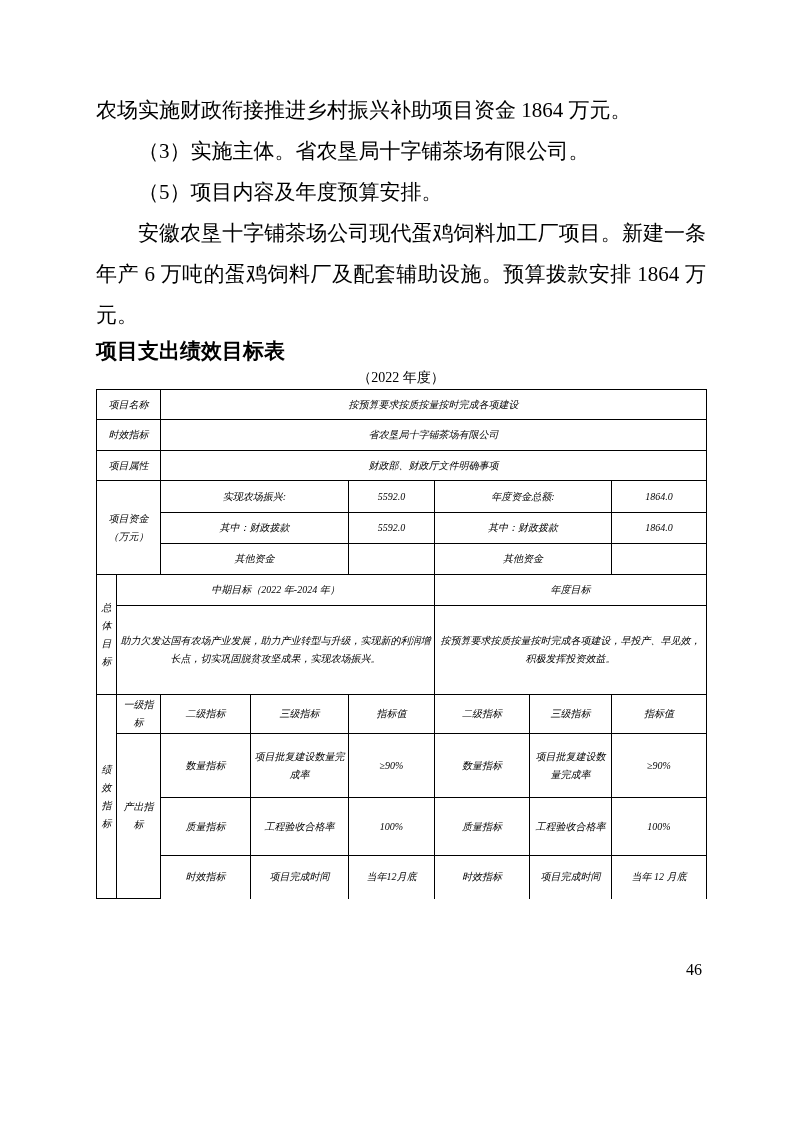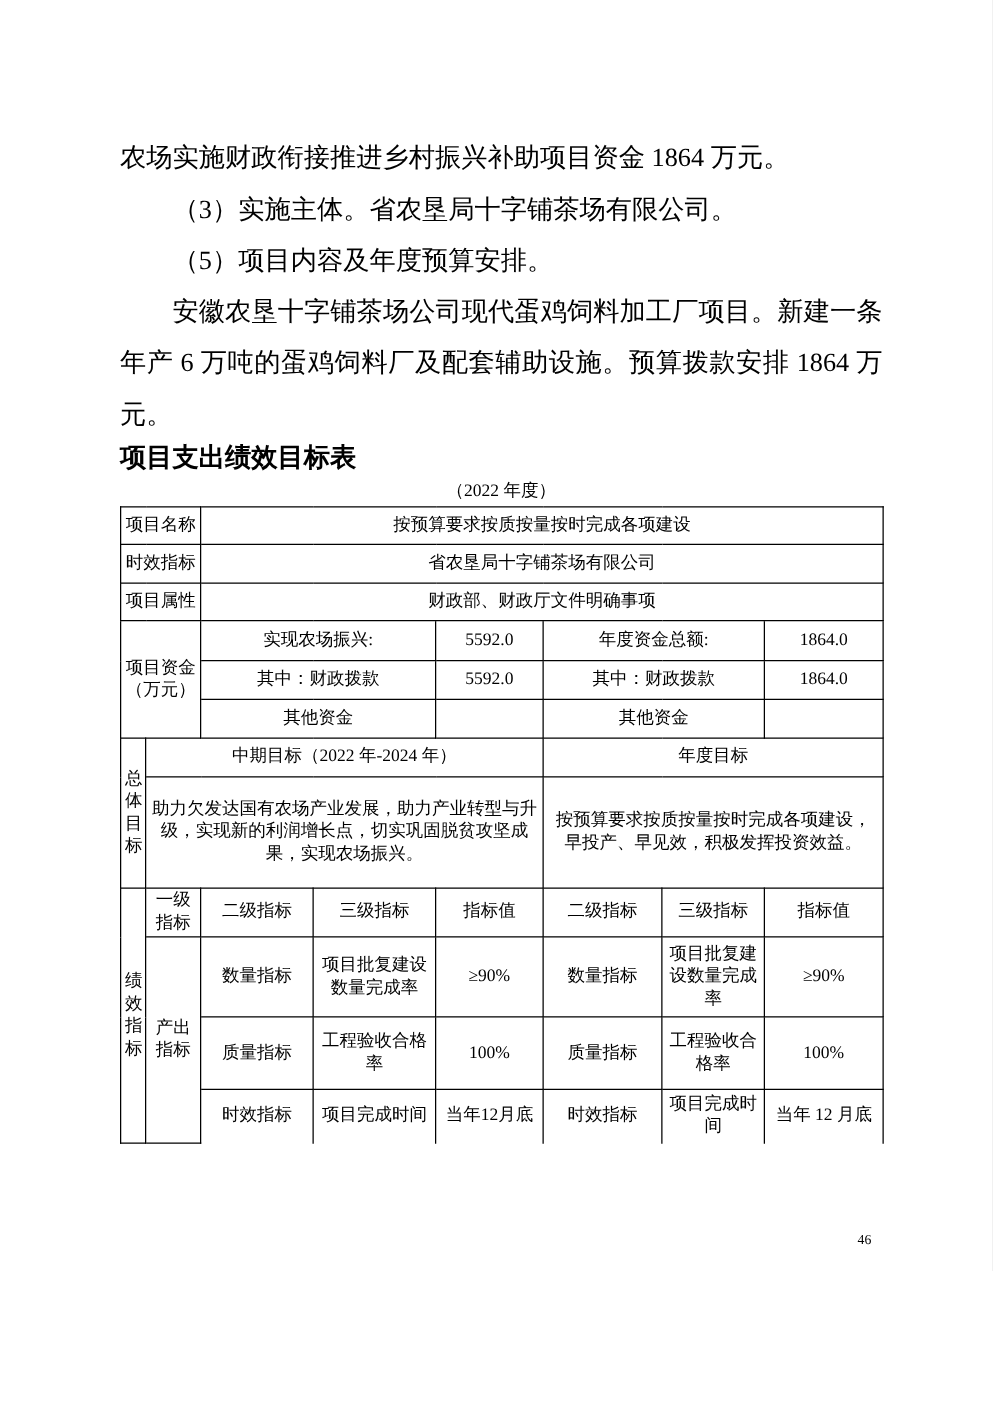--- a/index.html
+++ b/index.html
@@ -7,21 +7,21 @@
     position:relative;
     width:794px; height:1122px;
     margin:0 auto;
     background:#ffffff;
     box-sizing:border-box;
     padding:90px 88px 0 96px;
     font-family:"Liberation Serif","DejaVu Serif",serif;
     color:#000000;
     overflow:hidden;
   }
-  .body-text { width:610px;margin-top:16px; }
+  .body-text { width:610px; }
   .para {
     margin:0;
     font-size:21px;
     line-height:41px;
     text-align:justify;
     word-break:break-all;
   }
   .para.indent { text-indent:2em; }
   .tbl-title {
     margin:0;
@@ -38,43 +38,44 @@
     text-align:center;
     width:610px;
   }
   table.perf {
     border-collapse:collapse;
     table-layout:fixed;
     width:610px;
   }
   table.perf td {
     border:1px solid #000000;
-    font-size:14px;
+    font-size:10px;
     line-height:18px;
     padding:1px 3px;
     text-align:center;
     vertical-align:middle;
     word-break:break-all;
     overflow:hidden;
+    font-style:italic;
   }
   td.l { text-align:left; }
   td.r { text-align:right; padding-right:2px; }
   td.vert { padding:0 2px; line-height:21px; }
   td.grouplab { padding:0 1px; line-height:21px; }
   td.goal-left { text-align:justify; padding:2px 10px; line-height:27px; }
   td.goal-right { line-height:27px; padding:2px 4px;margin-left:32px; }
   td.lvl3 { text-align:left; padding:1px 3px; }
   tr.h30 { height:30px; } tr.h31 { height:31px; } tr.h32 { height:32px; }
   tr.h38 { height:38px; } tr.h43 { height:43px; } tr.h58 { height:58px; }
   tr.h64 { height:64px; } tr.h89 { height:89px; }
   tr.cut td.open { border-bottom:none; }
   .page-number {
     position:absolute;
-    left:686px; top:984px;
-    font-size:11px;
+    left:686px; top:962px;
+    font-size:16px;
     line-height:16px;
     font-family:Liberation Serif, serif;
   }
 </style>
 </head>
 <body>
 
 <div class="page">
 
   <div class="body-text">

